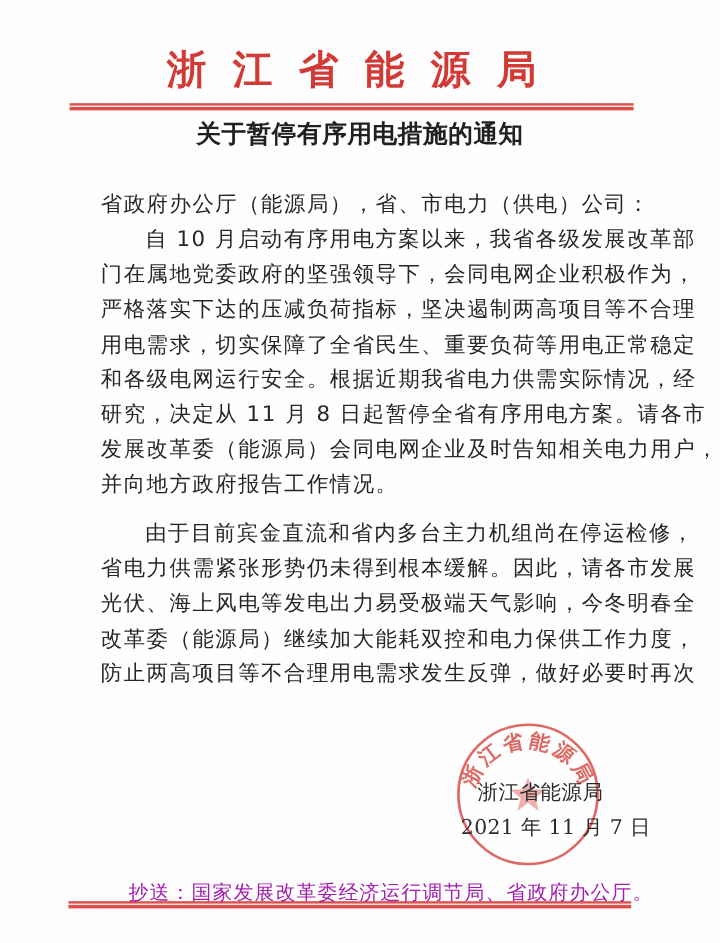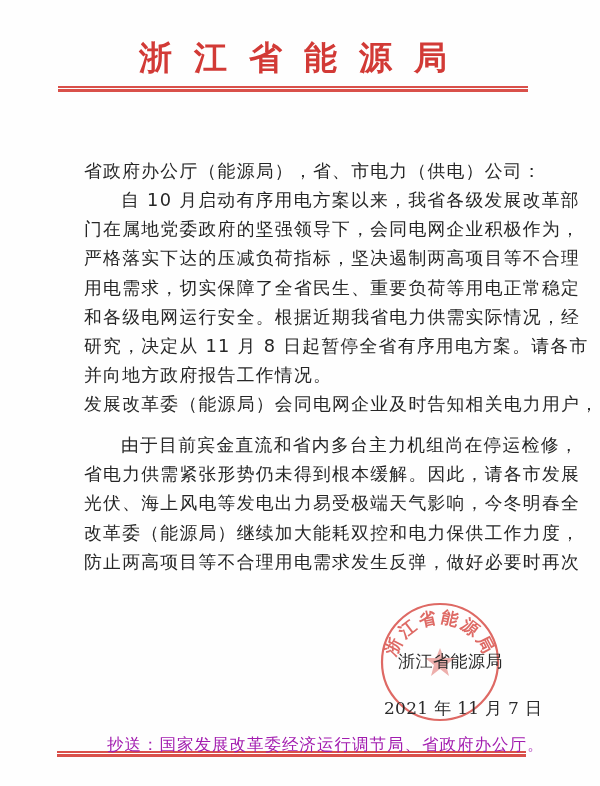--- a/index.html
+++ b/index.html
@@ -91,21 +91,21 @@
       z-index: 3;
     }
     .sign-org {
       display: block;
       margin-left: 14px;
       line-height: 26px;
       letter-spacing: 0.5px;
     }
     .sign-date {
       display: block;
-      margin-top: 22px;
+      margin-top: 4px;
       line-height: 24px;
       letter-spacing: 0.3px;
     }
     .seal {
       position: absolute;
       left: 378px;
       top: 600px;
       width: 124px;
       height: 124px;
       z-index: 2;
@@ -143,34 +143,35 @@
 
 <div class="page">
 
   <div class="masthead">浙江省能源局</div>
 
   <div class="rule-top">
     <div class="thin"></div>
     <div class="thick"></div>
   </div>
 
+  <div class="doc-title">关于暂停有序用电措施的通知</div>
 
   <div class="body-text salutation">
     <span class="line">省政府办公厅（能源局），省、市电力（供电）公司：</span>
   </div>
 
   <div class="body-text para1">
     <span class="line indent">自 10 月启动有序用电方案以来，我省各级发展改革部</span>
     <span class="line">门在属地党委政府的坚强领导下，会同电网企业积极作为，</span>
     <span class="line">严格落实下达的压减负荷指标，坚决遏制两高项目等不合理</span>
     <span class="line">用电需求，切实保障了全省民生、重要负荷等用电正常稳定</span>
     <span class="line">和各级电网运行安全。根据近期我省电力供需实际情况，经</span>
     <span class="line">研究，决定从 11 月 8 日起暂停全省有序用电方案。请各市</span>
+    <span class="line">发展改革委（能源局）会同电网企业及时告知相关电力用户，</span>
     <span class="line">并向地方政府报告工作情况。</span>
-    <span class="line">发展改革委（能源局）会同电网企业及时告知相关电力用户，</span>
   </div>
 
   <div class="body-text para2">
     <span class="line indent">由于目前宾金直流和省内多台主力机组尚在停运检修，</span>
     <span class="line">省电力供需紧张形势仍未得到根本缓解。因此，请各市发展</span>
     <span class="line">光伏、海上风电等发电出力易受极端天气影响，今冬明春全</span>
     <span class="line">改革委（能源局）继续加大能耗双控和电力保供工作力度，</span>
     <span class="line">防止两高项目等不合理用电需求发生反弹，做好必要时再次</span>
   </div>
 

